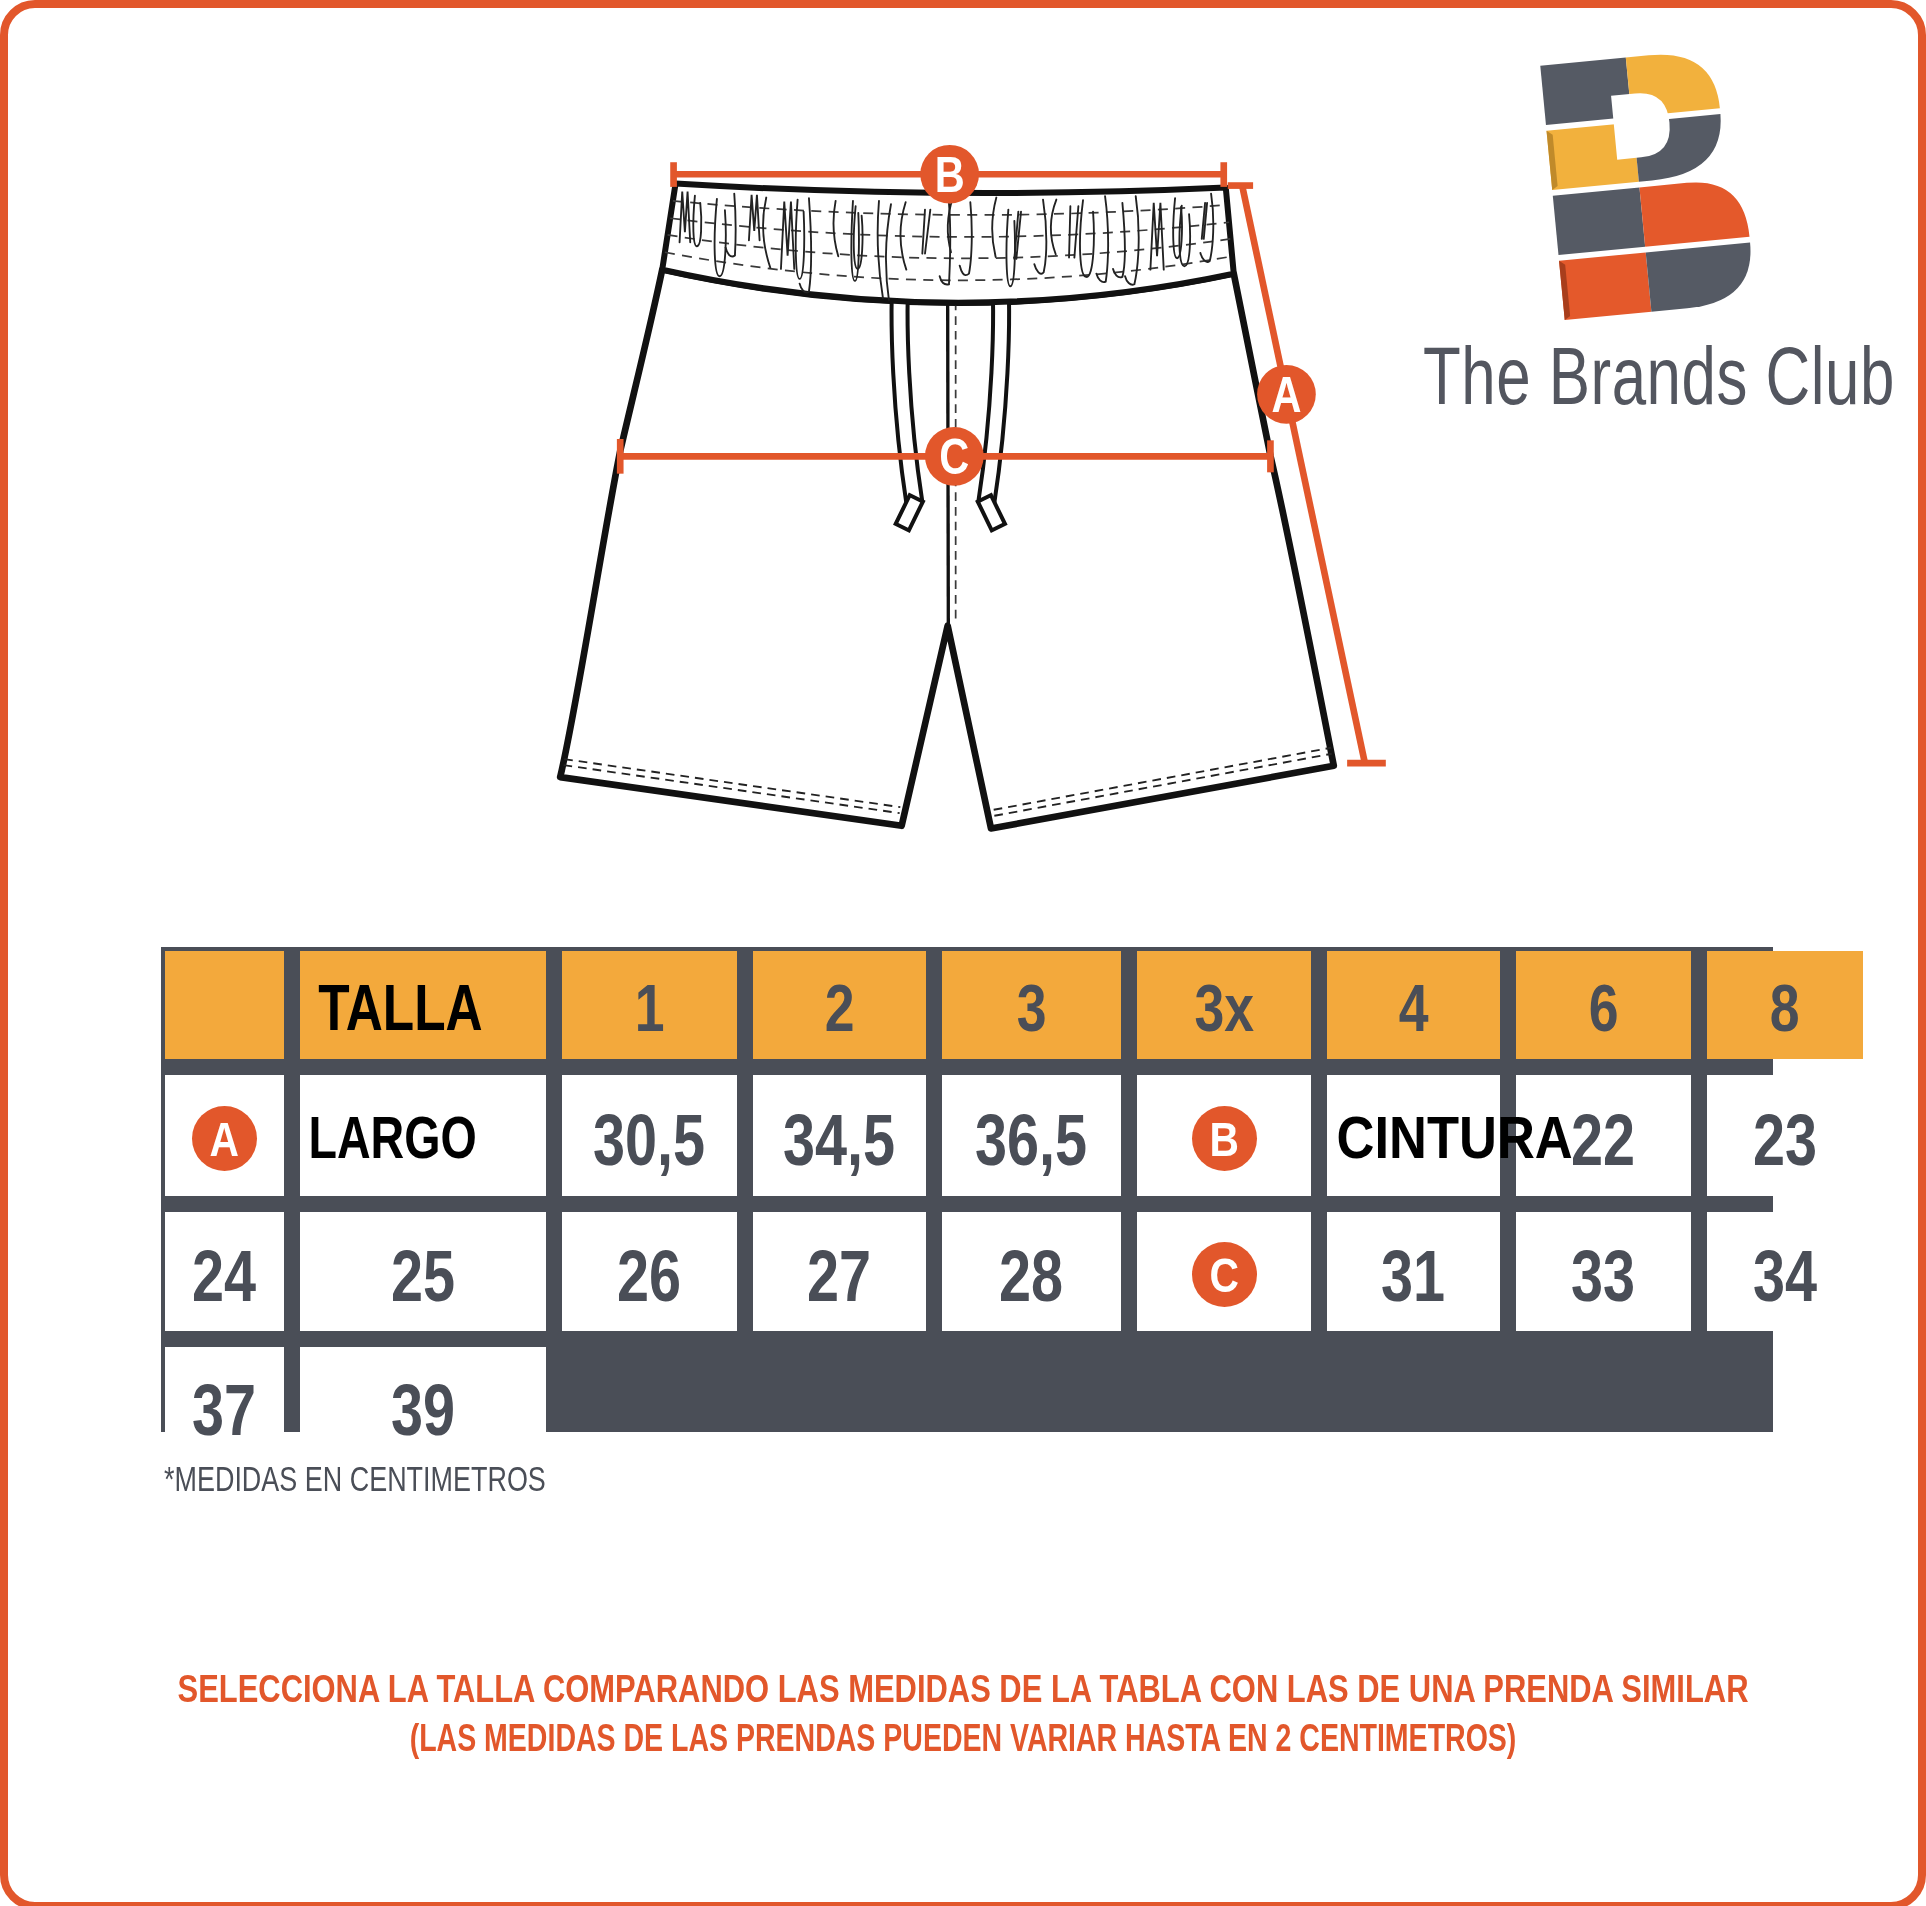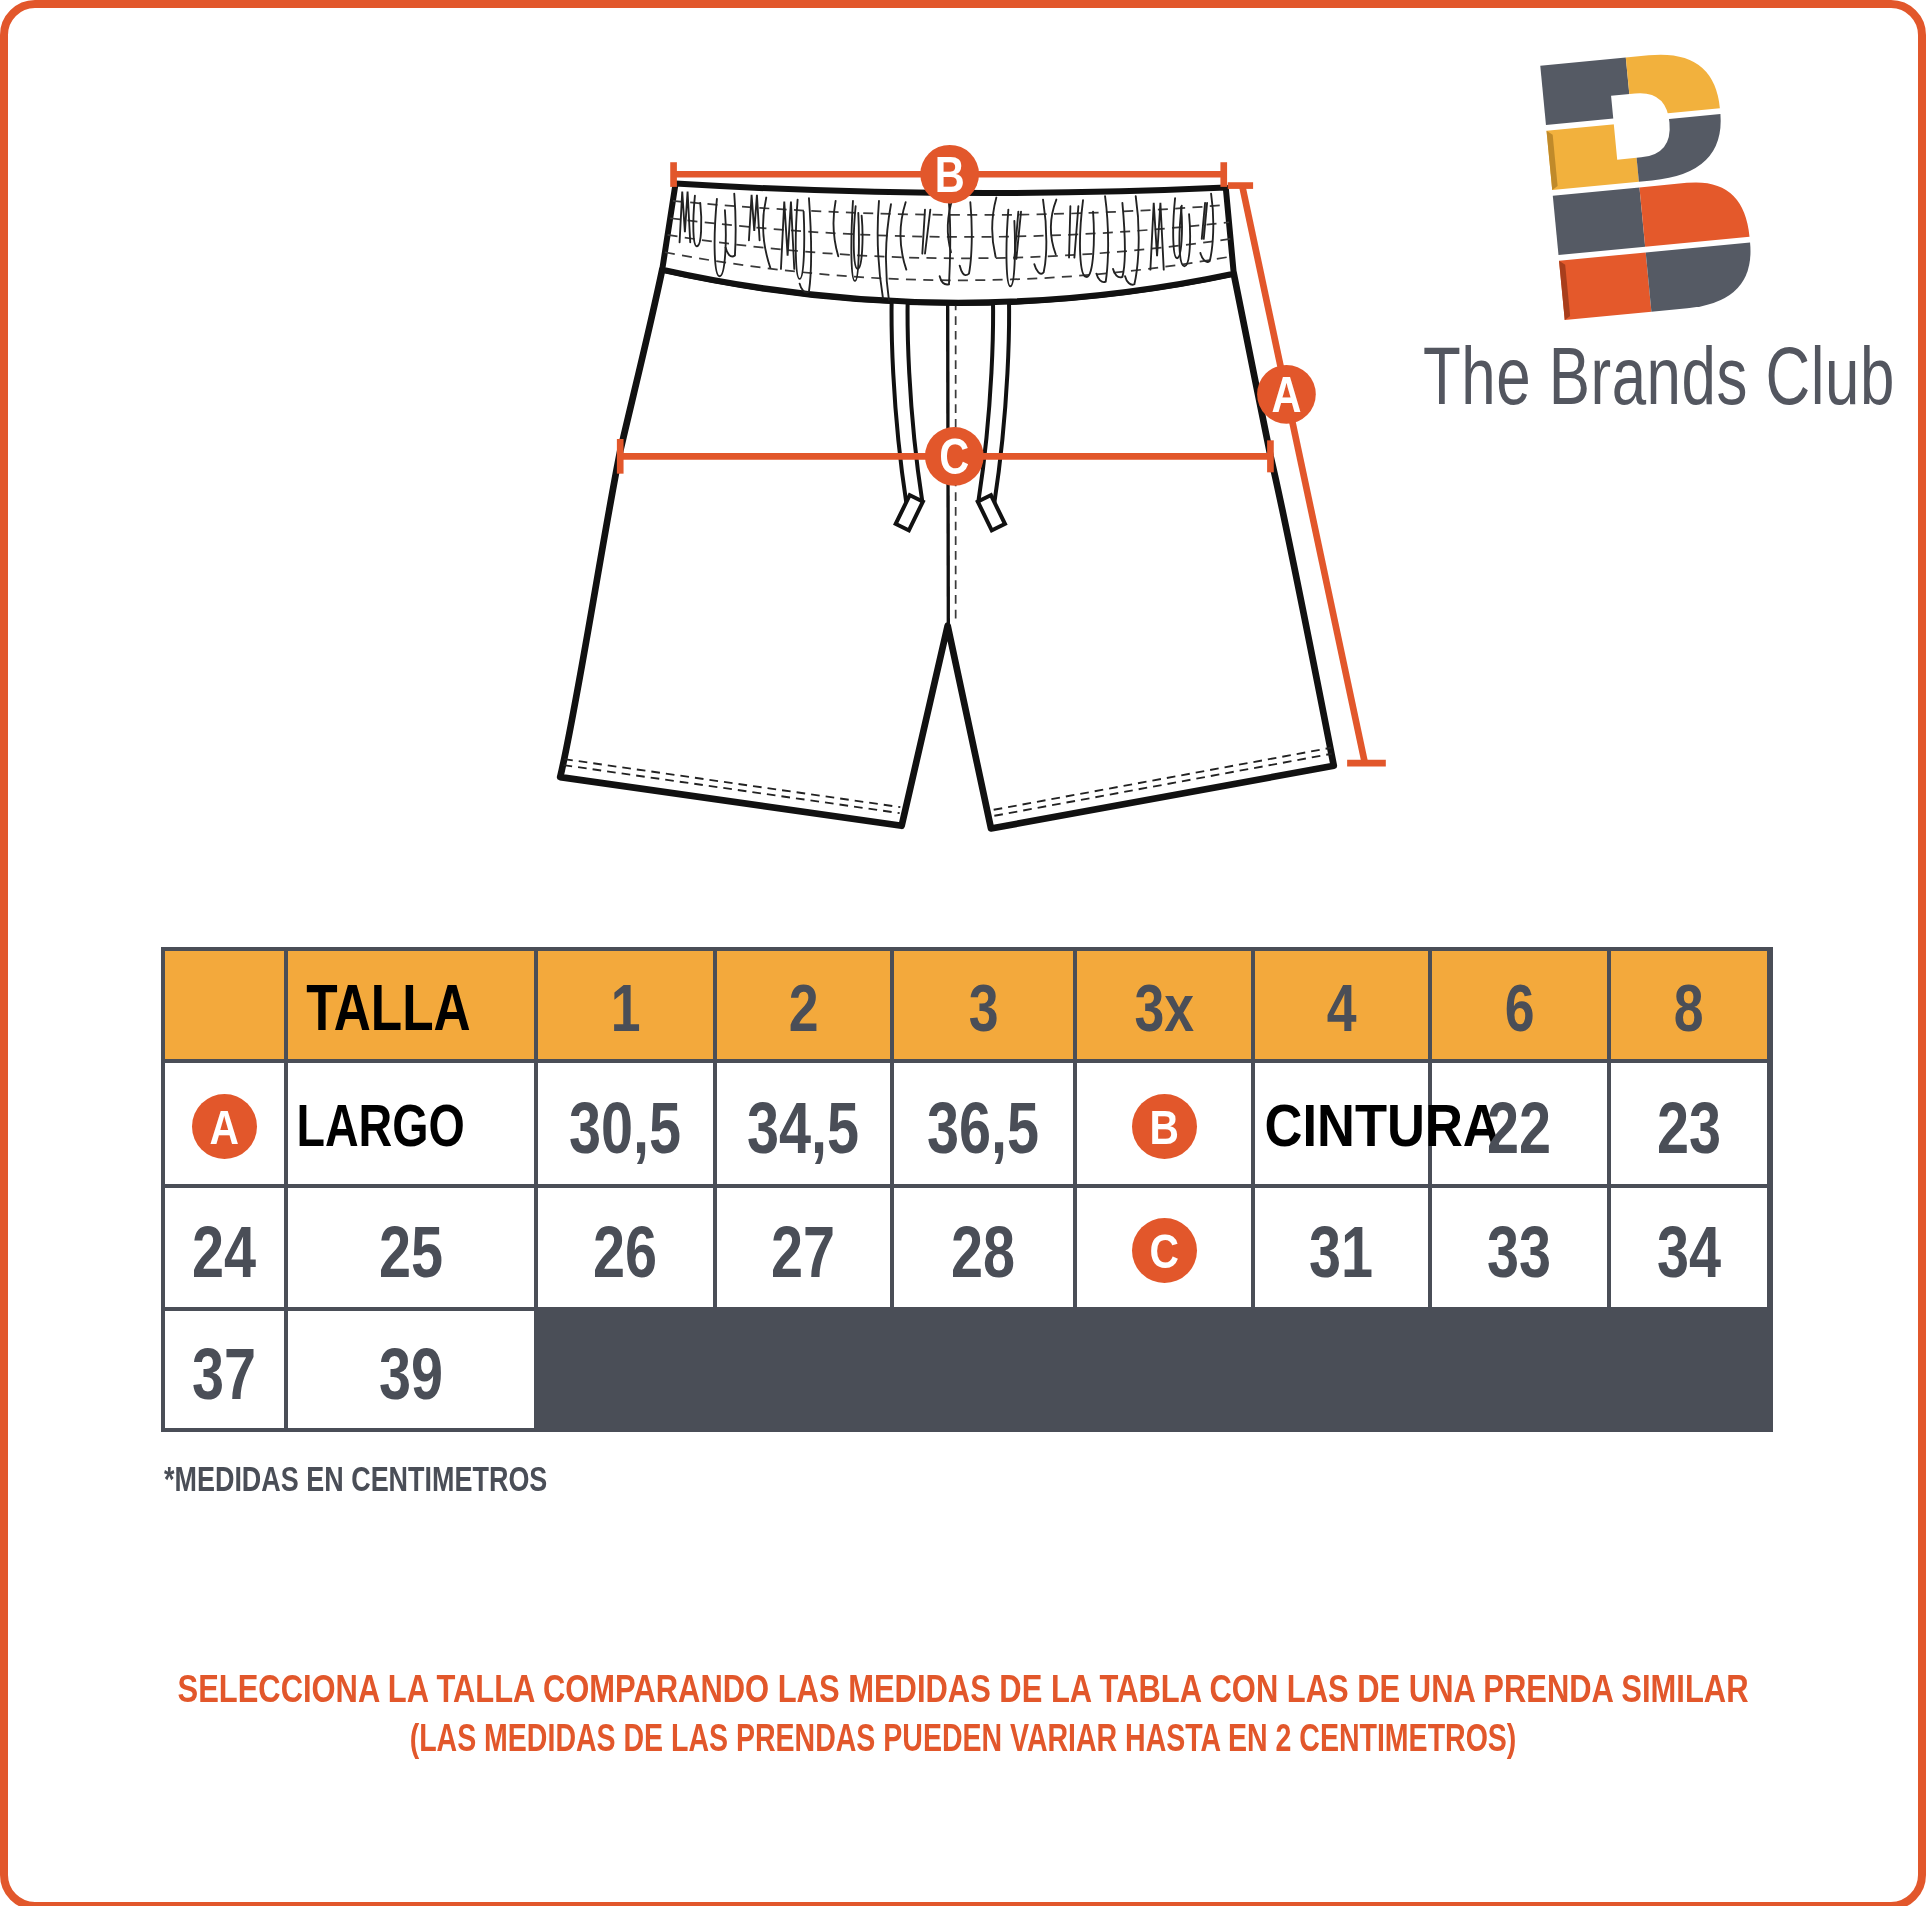--- a/index.html
+++ b/index.html
@@ -1,37 +1,37 @@
 <!DOCTYPE html>
 <html style="font-size:10.7px"><head><meta charset="utf-8">
 <style>
 html,body{margin:0;padding:0;}
 body{width:1926px;height:1907px;position:relative;background:#ffffff;
      font-family:"Liberation Sans",sans-serif;overflow:hidden;}
 .frame{position:absolute;left:0;top:0;width:1926px;height:1910px;
        border:8.7px solid #E2572B;border-radius:35px;box-sizing:border-box;}
 .cond{display:inline-block;transform:scaleX(0.8);transform-origin:center center;white-space:nowrap;}
 .grid{position:absolute;left:161px;top:947px;width:1612px;height:485px;
-      background:#4A4E57;display:grid;box-sizing:border-box;padding:4px;gap:4px;
+      background:#4A4E57;display:grid;box-sizing:border-box;padding:4px;gap:16px;
       grid-template-columns:119px 246px 175px 173px 179px 174px 173px 175px 156px;
       grid-template-rows:108px 121px 119px 117px;}
 .cell{background:#ffffff;display:flex;align-items:center;justify-content:center;}
 .hd{background:#F3A93C;}
 .num{font-weight:bold;font-size:72px;color:#4A4E57;padding-top:9.3px;}
 .hnum{font-weight:bold;font-size:67px;color:#4A4E57;padding-top:4px;}
 .lab{justify-content:flex-start;}
 .lab .cond{transform-origin:left center;}
 .sx79{transform:scaleX(0.79);} .sx89{transform:scaleX(0.89);} .sx87{transform:scaleX(0.87);}
 .talla.cond2{transform-origin:left center;transform:scaleX(0.79);display:inline-block;white-space:nowrap;}
 .labt{font-weight:bold;font-size:59px;color:#000;padding-left:10.7px;padding-top:5.3px;}
 .talla{font-weight:bold;font-size:65px;color:#000;padding-left:23px;padding-top:4px;}
 .badge{width:65px;height:65px;border-radius:50%;background:#E2572B;margin-top:6px;display:flex;
        align-items:center;justify-content:center;}
 .badge span{color:#fff;font-weight:bold;font-size:48px;display:inline-block;transform:scaleX(0.85);padding-top:2.7px;}
-.medidas{position:absolute;left:164px;top:1459px;font-weight:bold;font-size:35px;color:#4A4E57;}
+.medidas{position:absolute;left:164px;top:1459px;font-weight:normal;font-size:35px;color:#4A4E57;}
 .medidas .cond{transform:scaleX(0.77);}
 .medidas .cond{transform-origin:left center;}
 .note{position:absolute;left:963px;color:#E2572B;font-weight:bold;white-space:nowrap;line-height:1;}
 .n1{top:1669px;font-size:39px;transform:translateX(-50%) scaleX(0.793);}
 .n2{top:1718px;font-size:39px;transform:translateX(-50%) scaleX(0.731);}
 .brand{position:absolute;top:335px;right:31px;font-size:82px;color:#53565F;
        line-height:1;white-space:nowrap;transform-origin:right center;transform:scaleX(0.754);
        letter-spacing:0.7px;}
 </style></head><body>
 <div class="frame"></div>

